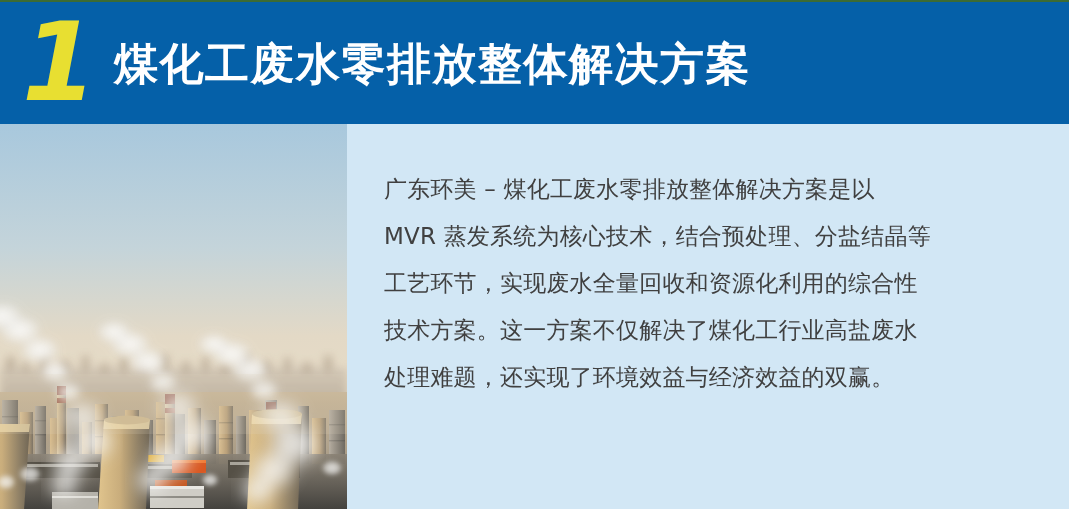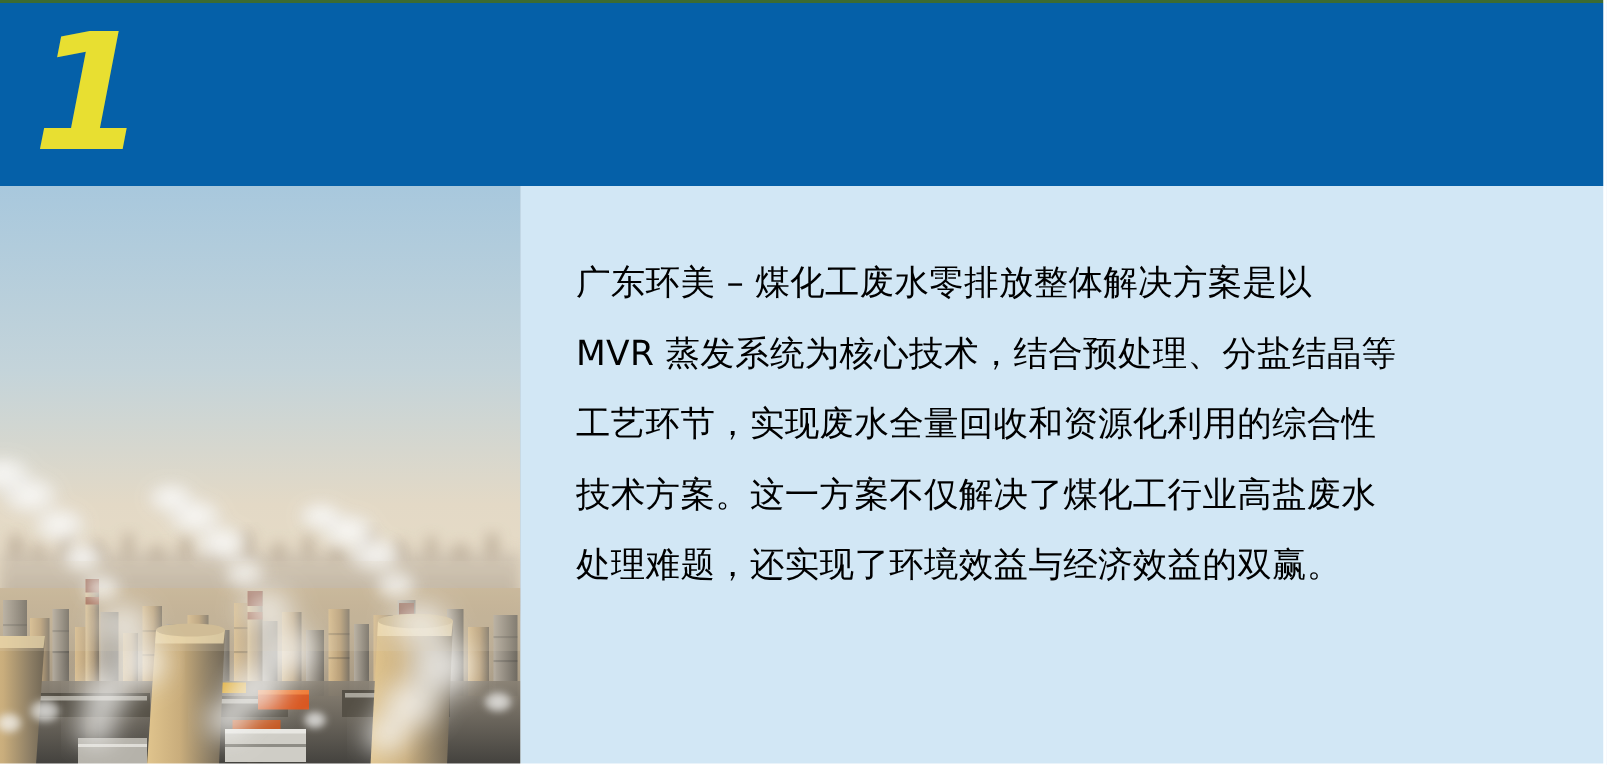--- a/index.html
+++ b/index.html
@@ -90,21 +90,21 @@
     background: #b9ccd8;
   }
   .photo-frame svg { display: block; }
 
   
   .body-copy {
     position: absolute;
     left: 384px;
     top: 166px;
     width: 640px;
-    color: #000000;
+    color: #404040;
     font-family: "DejaVu Sans", "Liberation Sans", sans-serif;
     font-size: 23px;
     line-height: 47px;
     letter-spacing: 0.2px;
     white-space: pre-line;
     font-weight: 400;
   }
 
   
   .right-margin {
@@ -123,20 +123,21 @@
 </head>
 <body>
 
 <div class="page">
 
   <div class="top-rule"></div>
 
   <div class="header-band">
     <div class="header-inner">
       <div class="section-number">1</div>
+      <div class="header-title">煤化工废水零排放整体解决方案</div>
     </div>
   </div>
 
   <div class="content-area"></div>
 
   <div class="photo-frame">
     <svg width="347" height="386" viewBox="0 0 347 386" xmlns="http://www.w3.org/2000/svg">
       <defs>
         <linearGradient id="skyGrad" x1="0" y1="0" x2="0" y2="1">
           <stop offset="0%" stop-color="#a8c8dd"></stop>

